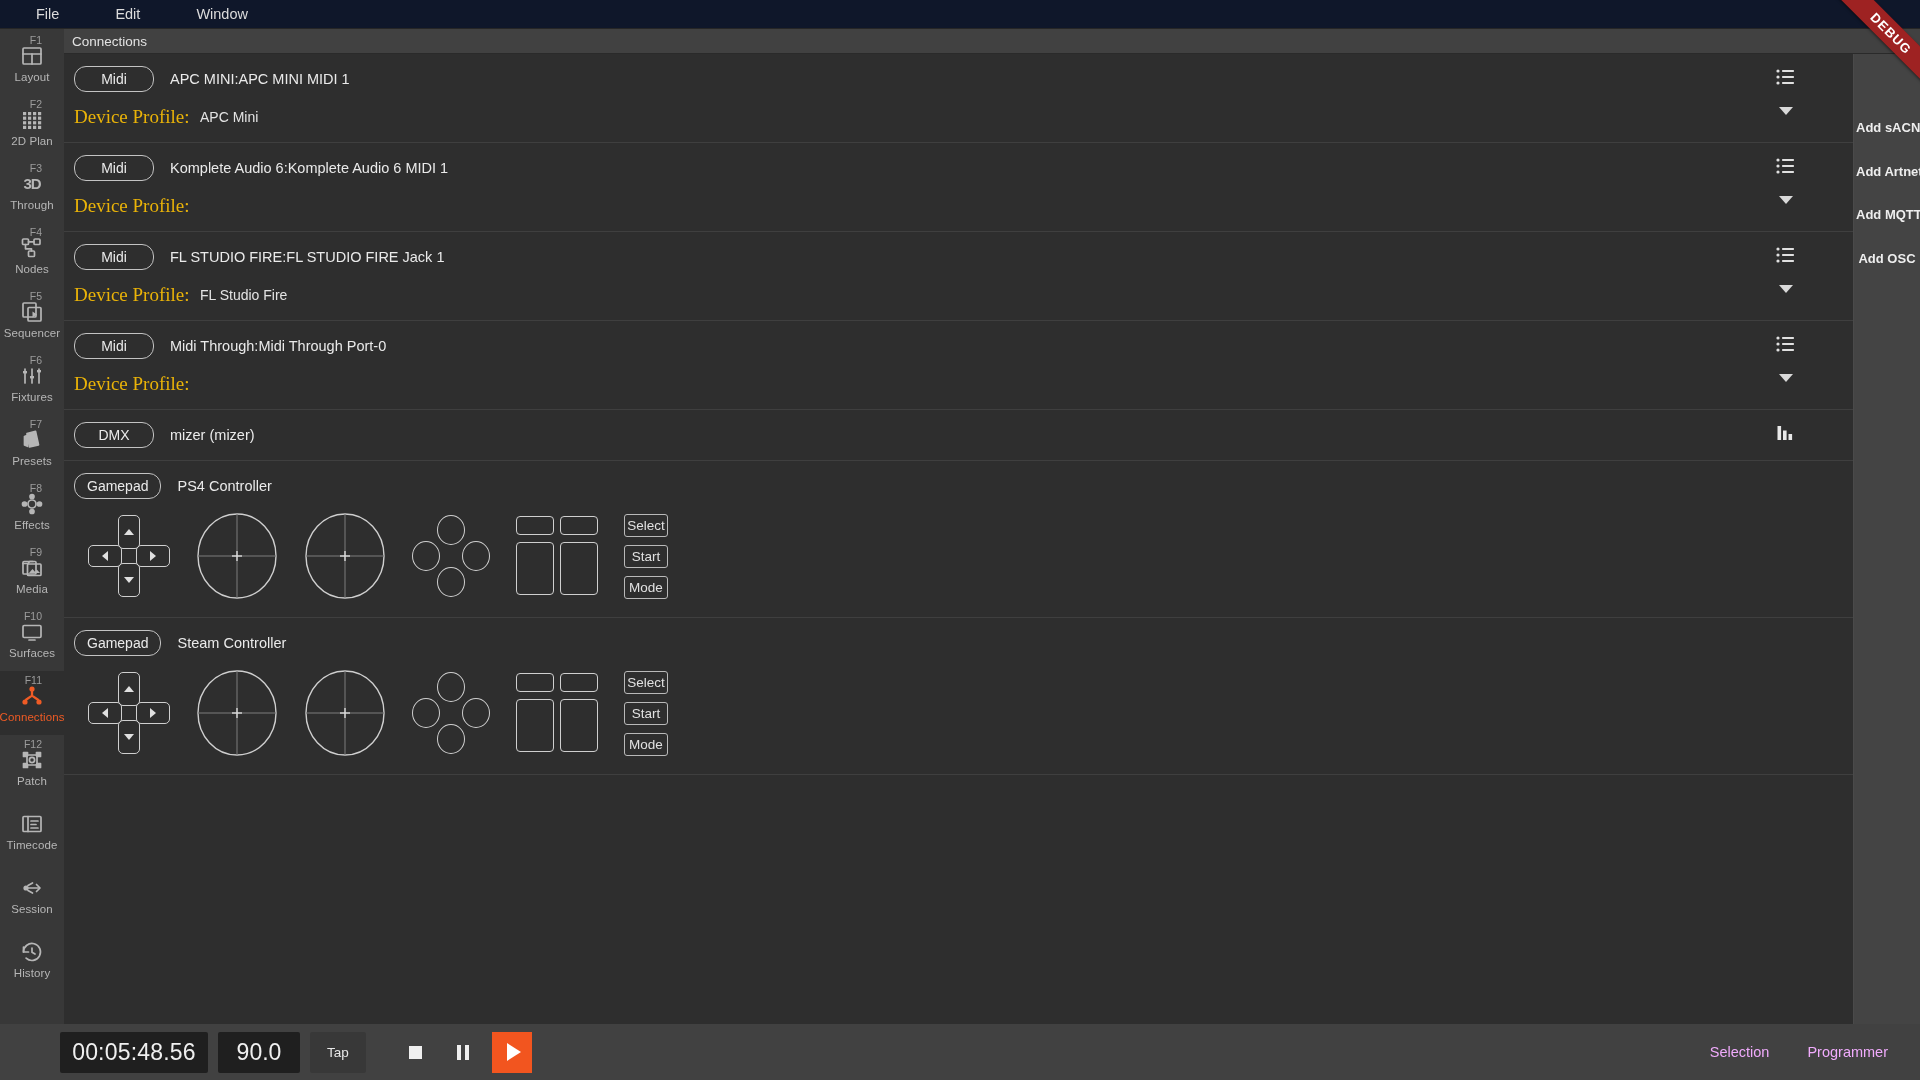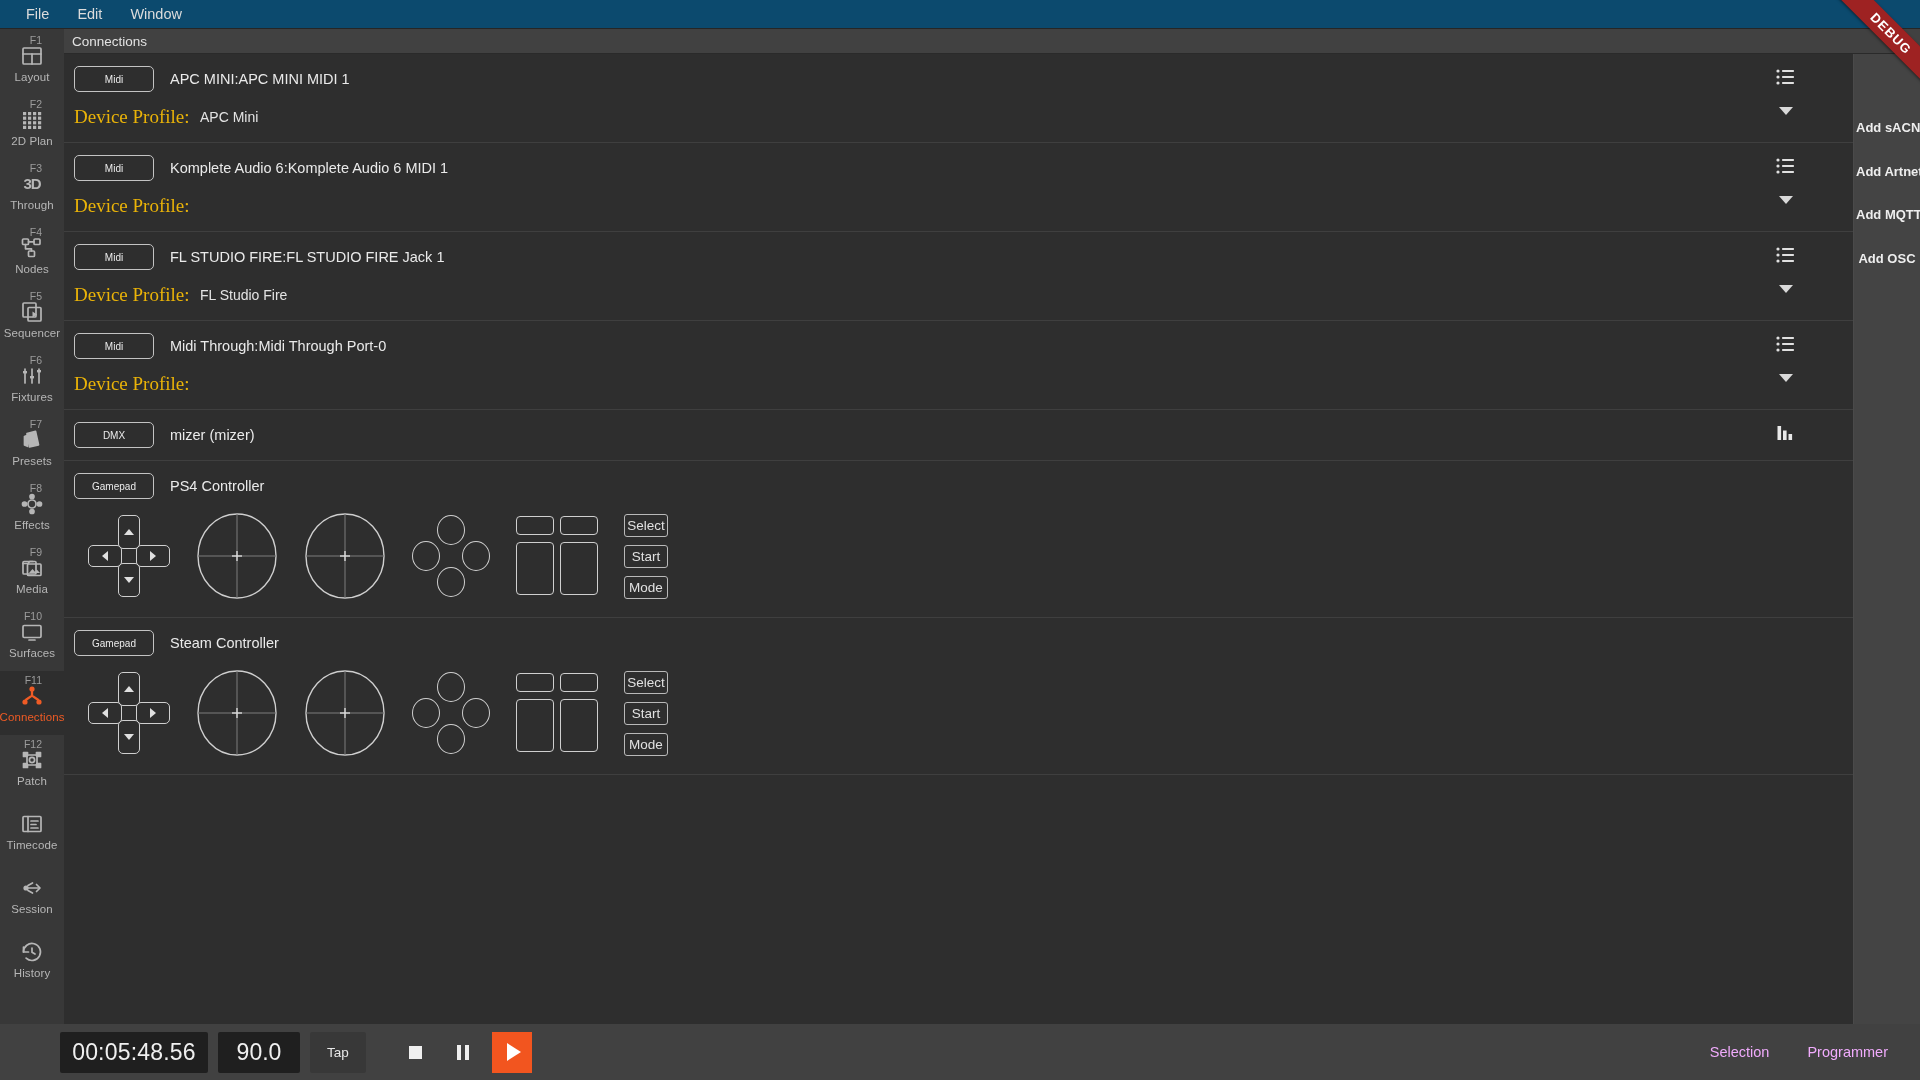--- a/index.html
+++ b/index.html
@@ -7,22 +7,22 @@
     width: 1920px; height: 1080px;
     background: #2b2b2b;
     font-family: "Liberation Sans", sans-serif;
     color: #d6d6d6;
     overflow: hidden;
   }
   #app { width: 1920px; height: 1080px; display: flex; flex-direction: column; position: relative; }
 
   
   .menubar {
-    height: 29px; background: #0c4a6e; display: flex; align-items: center;
-    padding-left: 12px; flex: 0 0 29px; border-bottom: 1px solid #262626;
+    height: 29px; background: #0f172a; display: flex; align-items: center;
+    padding-left: 22px; flex: 0 0 29px; border-bottom: 1px solid #262626; gap: 28px;
   }
   .menubar .mi {
     font-size: 14.5px; color: #dcdcdc; padding: 4px 14px; line-height: 1;
     cursor: default;
   }
 
   
   .bodyrow { display: flex; flex: 1 1 auto; min-height: 0; }
 
   
@@ -55,22 +55,22 @@
   .conn-scroll { flex: 1 1 auto; overflow: hidden; min-width: 0; }
 
   
   .conn {
     border-bottom: 1px solid #3f3f3f; background: #2e2e2e;
     padding: 8px 0 8px 0; position: relative;
   }
   .conn .line1 { display: flex; align-items: center; padding: 0 10px; height: 34px; }
   .conn .line2 { display: flex; align-items: center; padding: 0 10px; height: 34px; margin-top: 4px;}
   .typebtn {
-    min-width: 80px; height: 26px; border: 1px solid #c3c3c3; border-radius: 5px;
-    background: transparent; color: #eaeaea; font-size: 10px;
+    min-width: 80px; height: 26px; border: 1px solid #c3c3c3; border-radius: 12px;
+    background: transparent; color: #eaeaea; font-size: 14px;
     display: inline-flex; align-items: center; justify-content: center;
     padding: 0 12px; cursor: pointer; font-family: "Liberation Sans", sans-serif;
   }
   .connname { margin-left: 16px; font-size: 14.5px; color: #eaeaea; }
   .dplabel { font-size: 19px; color: #eab308; width: 116px; font-family: Liberation Serif, serif; }
   .dpvalue { font-size: 14px; color: #e3e3e3; margin-left: 10px; }
   .rowicon {
     position: absolute; right: 55px; top: 12px; width: 24px; height: 22px;
     display: flex; align-items: center; justify-content: center; cursor: pointer;
   }

